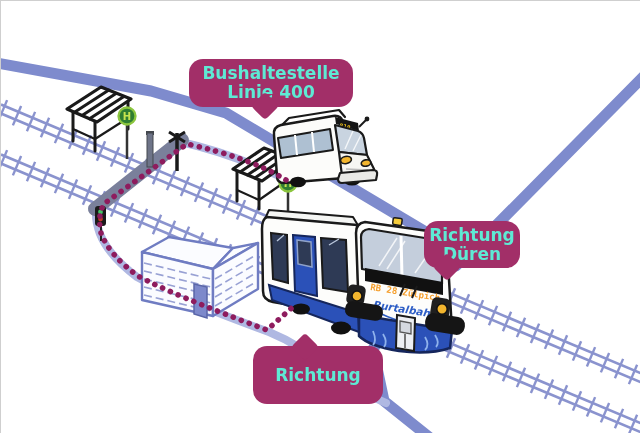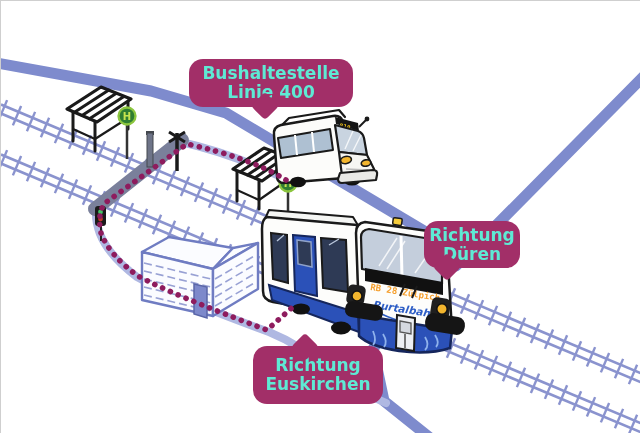--- a/index.html
+++ b/index.html
@@ -287,16 +287,15 @@
     <div>Linie 400</div>
     <div class="tail"></div>
   </div>
   <div class="bubble" id="bubble-dueren">
     <div>Richtung</div>
     <div>Düren</div>
     <div class="tail"></div>
   </div>
   <div class="bubble" id="bubble-euskirchen">
     <div>Richtung</div>
-    <div>Euskirchen</div>
     <div class="tail"></div>
   </div>
 </div>
 
 </body></html>

